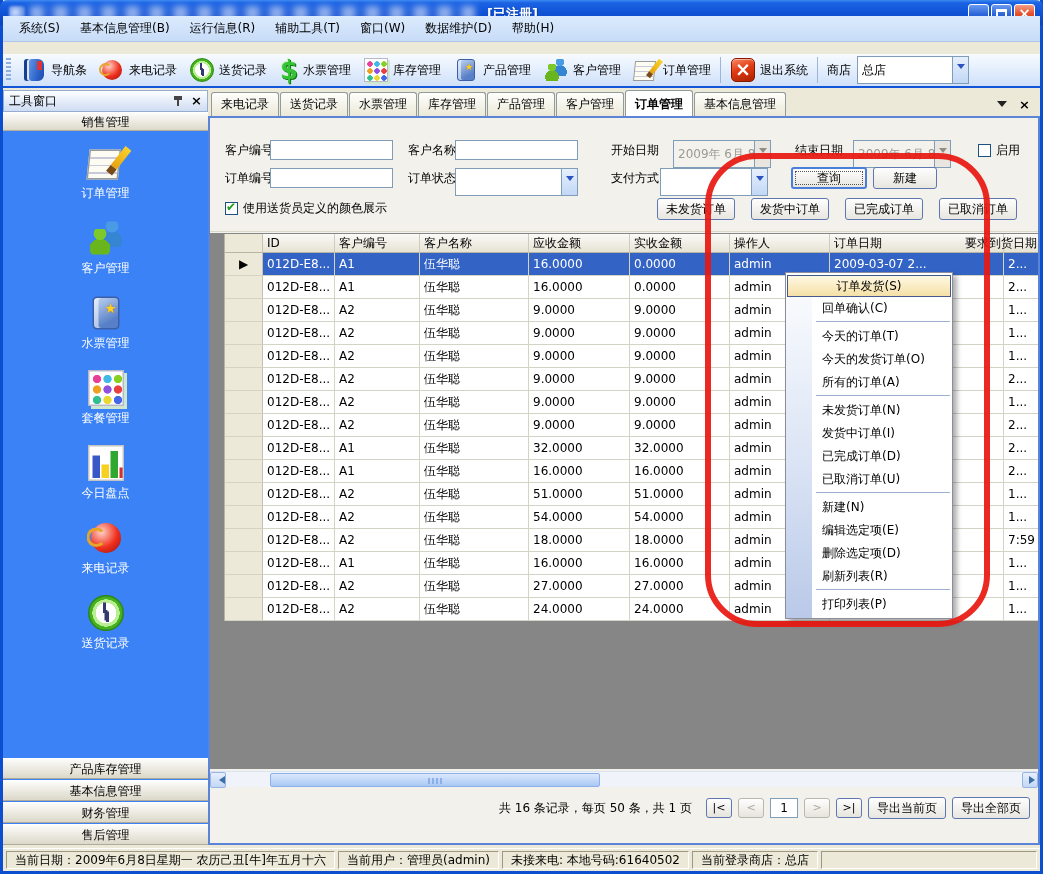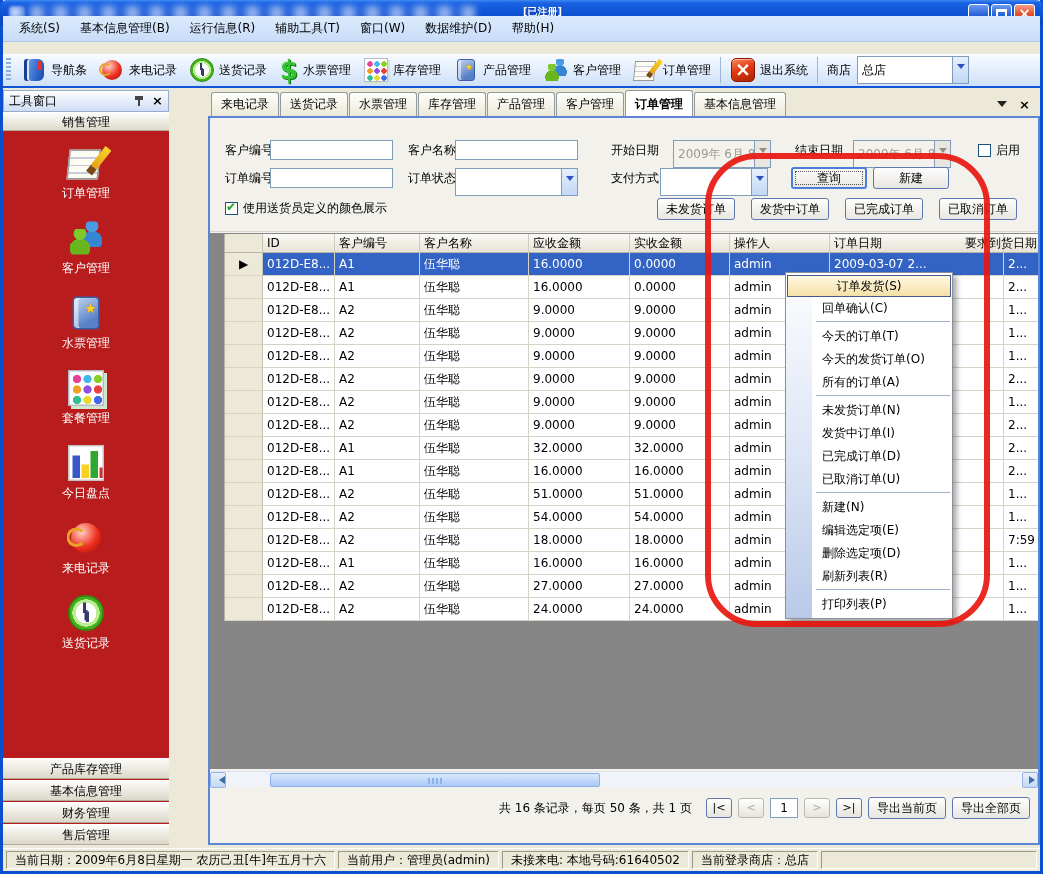--- a/index.html
+++ b/index.html
@@ -11,21 +11,21 @@
 
   
   .titlebar { position:absolute; left:-3px; right:-3px; top:0; height:28px;
     background:linear-gradient(180deg,#3d8af2 0%,#1b63e4 10%,#1053d6 45%,#0a46be 86%,#1355d8 100%);
     border-radius:7px 7px 0 0; }
   .title-appicon { position:absolute; left:9px; top:6px; width:16px; height:16px; border-radius:3px;
     background:radial-gradient(circle at 40% 40%, #cfe0ff, #5d88e0 70%); filter:blur(1.2px); }
   .title-redacted { position:absolute; left:30px; top:6px; width:445px; height:15px; border-radius:2px;
     background:repeating-linear-gradient(90deg, rgba(255,255,255,.65) 0 13px, rgba(190,210,250,.18) 13px 24px);
     filter:blur(3px); opacity:.8; }
-  .title-badge { position:absolute; left:487px; top:5px; color:#fff; font-weight:bold; font-size:10px; text-shadow:1px 1px 1px #0a3ea8;margin-left:36px; }
+  .title-badge { position:absolute; left:487px; top:5px; color:#fff; font-weight:bold; font-size:13px; text-shadow:1px 1px 1px #0a3ea8; }
   .win-btns { position:absolute; right:8px; top:4px; display:flex; gap:2px; }
   .wbtn { width:21px; height:21px; border:1px solid #fff; border-radius:3px; position:relative;
     background:linear-gradient(180deg,#6b9bf0,#2a64d8 50%,#1b4fc0); }
   .wbtn.close { background:linear-gradient(180deg,#f4a088,#e4512c 45%,#c22f0e); }
   .wbtn .g-min { position:absolute; left:4px; bottom:4px; width:9px; height:3px; background:#fff; }
   .wbtn .g-max { position:absolute; left:4px; top:4px; width:11px; height:10px; border:2px solid #fff; border-top-width:3px; }
   .wbtn .g-x { position:absolute; left:0; top:0; width:100%; height:100%; color:#fff; font-weight:bold; font-size:15px; line-height:19px; text-align:center; }
 
   
   .menubar { position:absolute; left:0; right:0; top:16px; height:26px; display:flex; align-items:center; padding-left:6px;
@@ -99,21 +99,21 @@
     background:linear-gradient(160deg,#f88a64,#e23b14 45%,#ab2200); border:1px solid #8a1800; border-radius:5px;
     box-shadow:inset 0 1px 0 rgba(255,255,255,.45); }
   [data-icon="exit"]::after { content:"×"; position:absolute; inset:0; color:#fff; font-weight:bold; font-size:19px; line-height:25px; text-align:center; }
   [data-icon="chart"]::before { content:""; position:absolute; inset:1px; background-color:#fff; border:1px solid #c4c4c4;
     background-image:linear-gradient(#3858c8,#3858c8),linear-gradient(#f8d020,#f8d020),linear-gradient(#30a830,#30a830),linear-gradient(#d03030,#d03030);
     background-repeat:no-repeat;
     background-size:5px 15px,5px 9px,5px 18px,5px 7px;
     background-position:left 2px bottom 1px,left 8px bottom 1px,left 14px bottom 1px,left 20px bottom 1px; }
 
   
-  .sidebar { position:absolute; left:0; top:90px; width:166px; bottom:26px; background:#b91c1c; }
+  .sidebar { position:absolute; left:0; top:90px; width:205px; bottom:26px; background:#3b82f6; }
   .sb-title { position:absolute; left:0; right:0; top:0; height:22px; display:flex; align-items:center; padding:0 5px;
     background:linear-gradient(180deg,#fdfeff,#cfdcf3); border:1px solid #96adcf; }
   .sb-title-icons { margin-left:auto; display:flex; gap:8px; align-items:center; }
   .pin-icon { position:relative; width:10px; height:12px; }
   .pin-icon::before { content:""; position:absolute; left:1px; top:1px; width:8px; height:4px; background:#444; }
   .pin-icon::after { content:""; position:absolute; left:4px; top:5px; width:2px; height:6px; background:#444; }
   .sb-close { font-weight:bold; font-size:13px; line-height:12px; }
   .sb-section-top { position:absolute; left:0; right:0; top:22px; height:19px; line-height:18px; text-align:center;
     background:linear-gradient(180deg,#fcfcfa,#ddd9ca); border-bottom:1px solid #b3ae9b; border-top:1px solid #fff; }
   .sb-body { position:absolute; left:0; right:0; top:41px; bottom:88px; overflow:hidden; padding-top:12px; }
@@ -403,21 +403,21 @@
         <div class="combo fcombo" style="left:245px; top:50px;">
           <span class="cval"></span>
           <span class="cbtn"></span>
         </div>
         <div class="flabel" style="left:401px; top:50px;">支付方式</div>
         <div class="combo fcombo" style="left:450px; top:50px; width:108px;">
           <span class="cval"></span>
           <span class="cbtn"></span>
         </div>
         <button class="fbtn focused" style="left:581px; top:49px; width:76px;">查询</button>
-        <button class="fbtn" style="left:663px; top:49px; width:76px;">新建</button>
+        <button class="fbtn" style="left:663px; top:49px; width:64px;">新建</button>
 
         <span class="chk checked" style="left:15px; top:84px;"></span>
         <div class="flabel" style="left:33px; top:80px;">使用送货员定义的颜色展示</div>
         <div class="status-btn-row">
 
         <button class="fbtn">未发货订单</button>
             <button class="fbtn">发货中订单</button>
             <button class="fbtn">已完成订单</button>
             <button class="fbtn">已取消订单</button>
           </div>

